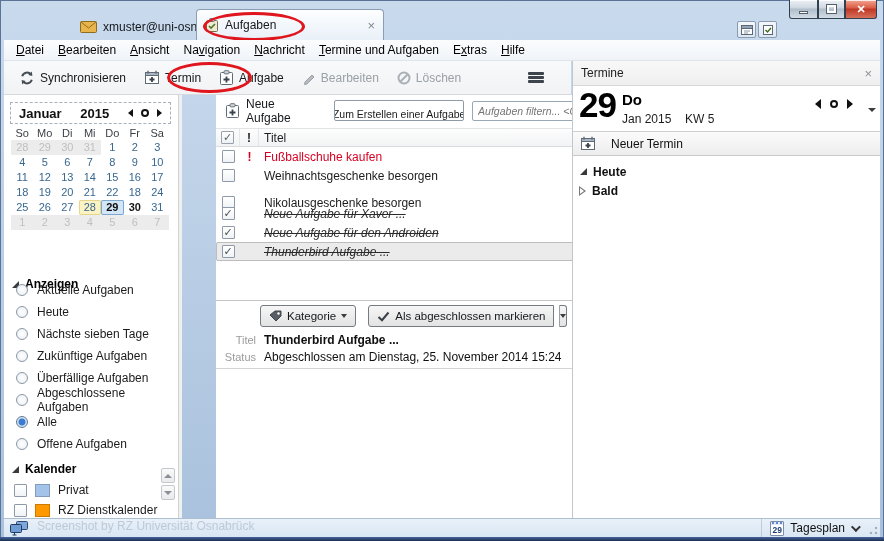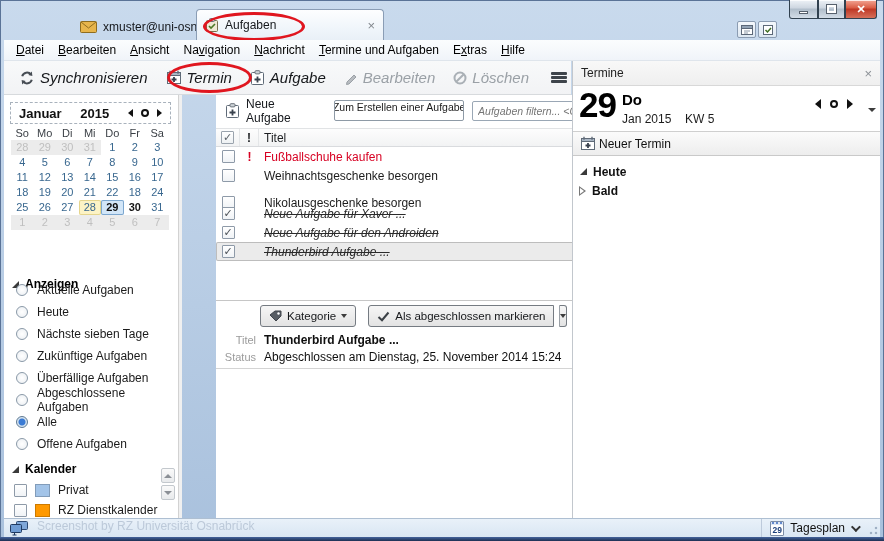--- a/index.html
+++ b/index.html
@@ -30,42 +30,42 @@
     background:linear-gradient(#f3a695,#d95b43 45%,#bf3724 50%,#d6705a);color:#fff;}
   .min-glyph{width:9px;height:3px;background:#fff;border:1px solid #56606c;margin-top:6px;}
   .max-glyph{width:9px;height:8px;border:2px solid #fff;outline:1px solid #56606c;}
   
   .menubar{left:4px;right:4px;top:40px;height:21px;background:linear-gradient(#fbfdfe,#f0f4f9);
     border-bottom:1px solid #dfe5ec;display:flex;align-items:center;padding-left:5px;font-size:12px;color:#000;}
   .menu-item{padding:2px 7px;}
   .menu-item u{text-decoration:underline;}
   
   .toolbar{left:4px;top:61px;width:567px;height:34px;background:linear-gradient(#f8f9fa,#f2f3f5);
-    border-bottom:1px solid #d7dadd;display:flex;align-items:center;padding:0 8px;gap:4px;font-size:15px;color:#17191c;font-style:italic;}
+    border-bottom:1px solid #d7dadd;display:flex;align-items:center;padding:0 8px;gap:4px;font-size:12px;color:#17191c;}
   .tb-btn{display:flex;align-items:center;gap:5px;padding:4px 7px;border-radius:2px;}
   .tb-btn.disabled{color:#9aa0a6;}
   .tb-spacer{flex:1;}
   .hamburger{width:16px;height:11px;display:flex;flex-direction:column;justify-content:space-between;}
   .hamburger span{height:3px;background:#3e444b;border-radius:1px;}
   
   .todaypane{left:572px;top:61px;width:308px;bottom:23px;background:#fff;border-left:1px solid #c2c7cd;}
   .tp-header{left:0;right:0;top:0;height:25px;background:linear-gradient(#f8f8f8,#efefef);
     border-bottom:1px solid #d8d8d8;display:flex;align-items:center;padding:0 8px;font-size:12px;color:#222;}
   .tp-close{margin-left:auto;color:#8b9096;font-size:13px;}
   .tp-day{left:6px;top:24px;font-size:35px;font-weight:bold;color:#000;letter-spacing:-1px;}
   .tp-dayname{left:49px;top:30px;font-size:15px;font-weight:bold;color:#000;}
   .tp-sub{top:51px;font-size:12px;color:#1c1c1c;}
   .nav-arrows{display:flex;align-items:center;gap:9px;}
   .arr{width:0;height:0;border-top:5px solid transparent;border-bottom:5px solid transparent;}
   .arr-left{border-right:6px solid #111;}
   .arr-right{border-left:6px solid #111;}
   .ring{width:8px;height:8px;border:2px solid #111;border-radius:50%;}
   .tiny-down{width:0;height:0;border-left:4px solid transparent;border-right:4px solid transparent;border-top:4px solid #3c3c3c;}
   .tp-newevent{left:0;right:0;top:70px;height:25px;background:linear-gradient(#fbfbfb,#ededed);
-    border-top:1px solid #cfcfcf;border-bottom:1px solid #c9c9c9;display:flex;align-items:center;gap:3px;
+    border-top:1px solid #cfcfcf;border-bottom:1px solid #c9c9c9;display:flex;align-items:center;gap:15px;
     padding:0 7px;font-size:12px;color:#111;}
   .tp-group{display:flex;align-items:center;gap:6px;font-size:12px;font-weight:bold;color:#111;height:19px;padding-left:7px;}
   .tri-open{width:0;height:0;border-left:7px solid transparent;border-bottom:7px solid #3a3a3a;}
   .tri-closed{width:0;height:0;border-top:4px solid transparent;border-bottom:4px solid transparent;border-left:6px solid #fff;
     box-shadow:none;border-left-color:#fff;outline:none;position:relative;}
   .tri-closed::before{content:"";position:absolute;left:-7px;top:-5px;width:0;height:0;
     border-top:5px solid transparent;border-bottom:5px solid transparent;border-left:7px solid #777;}
   .tri-closed::after{content:"";position:absolute;left:-6px;top:-3px;width:0;height:0;
     border-top:3px solid transparent;border-bottom:3px solid transparent;border-left:4px solid #fff;}
   
@@ -96,21 +96,21 @@
   .scr-btn{width:14px;height:15px;border:1px solid #c3c8cd;background:linear-gradient(#fafafa,#e8eaec);
     display:flex;align-items:center;justify-content:center;border-radius:2px;}
   .scr-tri-up{width:0;height:0;border-left:4px solid transparent;border-right:4px solid transparent;border-bottom:4px solid #8b9096;}
   .scr-tri-dn{width:0;height:0;border-left:4px solid transparent;border-right:4px solid transparent;border-top:4px solid #8b9096;}
   .splitter{left:179px;top:95px;width:3px;bottom:23px;background:#f0f0f0;}
   
   .taskarea{left:182px;top:95px;width:389px;bottom:23px;background:#fff;overflow:hidden;margin-left:34px;}
   .task-toolbar{left:0;right:0;top:0;height:31px;display:flex;align-items:center;padding:0 4px;gap:8px;}
   .newtask-btn{display:flex;align-items:center;gap:6px;font-size:12px;color:#15181c;padding:3px 5px;}
   .inline-new{width:131px;height:21px;border:1px solid #8e9aa6;border-radius:2px;background:#fff;
-    font-size:10.5px;color:#1a1a1a;display:flex;align-items:flex-start;justify-content:center;white-space:nowrap;overflow:hidden;}
+    font-size:10.5px;color:#1a1a1a;display:flex;align-items:flex-end;justify-content:center;white-space:nowrap;overflow:hidden;}
   .filter-box{position:relative;width:128px;height:20px;margin-left:auto;margin-right:2px;}
   .filter-box input{width:100%;height:100%;border:1px solid #9aa7b5;border-radius:2px;font-family:"Liberation Sans",sans-serif;
     font-size:10.5px;font-style:italic;color:#8a9098;padding:0 16px 0 5px;outline:none;}
   .filter-mag{position:absolute;right:3px;top:3px;}
   .list-header{left:0;right:0;top:33px;height:19px;background:linear-gradient(#fdfdfd,#f2f3f4);
     border-top:1px solid #e1e3e5;border-bottom:1px solid #d9dbde;display:flex;align-items:center;font-size:12px;color:#1d1f22;}
   .col-check{width:24px;display:flex;justify-content:center;align-items:center;border-right:1px solid #e4e6e8;height:100%;}
   .col-prio{width:19px;display:flex;justify-content:center;align-items:center;border-right:1px solid #e4e6e8;height:100%;font-weight:bold;}
   .col-title{flex:1;padding-left:5px;}
   .col-picker{width:22px;display:flex;justify-content:center;align-items:center;border-left:1px solid #e4e6e8;height:100%;}

